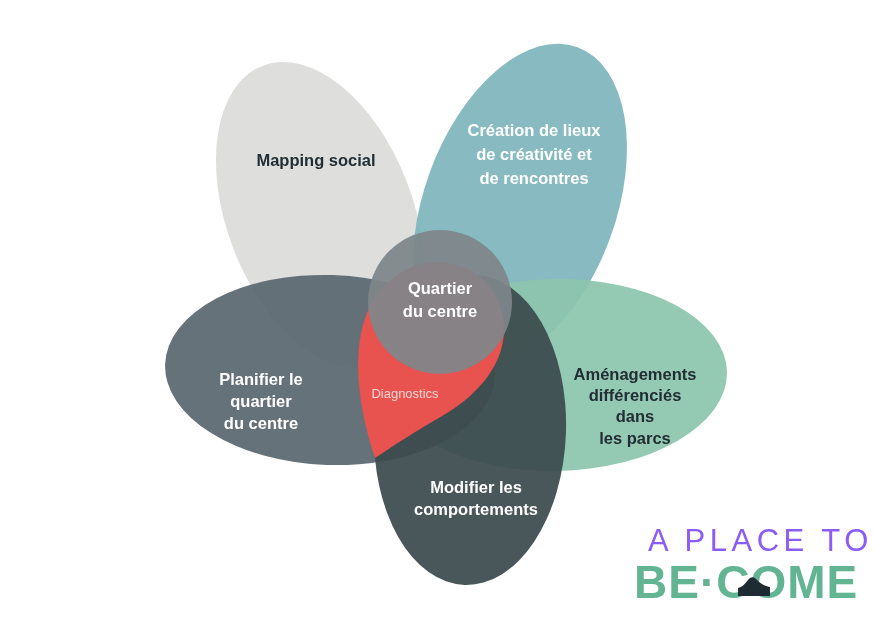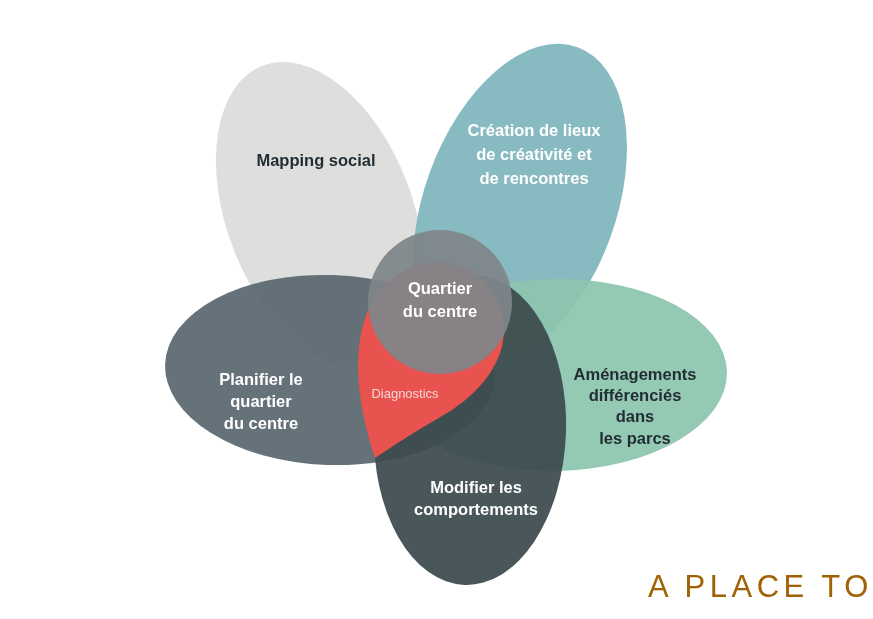--- a/index.html
+++ b/index.html
@@ -55,21 +55,21 @@
     right: 14px;
     bottom: 14px;
     width: 225px;
     text-align: left;
     user-select: none;
   }
   #logo-line-1 {
     font-family: "Liberation Sans", sans-serif;
     font-size: 31px;
     letter-spacing: 4.5px;
-    color: #a16207;
+    color: #8b5cf6;
     font-weight: 400;
     line-height: 1;
     margin: 0 0 3px 14px;
     white-space: nowrap;
   }
   #logo-line-2 {
     position: relative;
     height: 46px;
     margin-left: 0;
     white-space: nowrap;
@@ -166,13 +166,21 @@
       <text class="center-label" x="440" y="294">Quartier</text>
       <text class="center-label" x="440" y="317">du centre</text>
 
       <text class="pin-label" x="405" y="398">Diagnostics</text>
     </g>
   </svg>
 </div>
 
 <div id="brand-logo">
   <div id="logo-line-1">A PLACE TO</div>
+  <div id="logo-line-2">
+    <span id="logo-line-2-text">BE·COME</span>
+    <span id="logo-mountain">
+      <svg viewBox="0 0 32 22" width="32" height="22">
+        <path d="M 0 22 L 0 14 C 4 13, 7 10, 10 6 C 12 3, 15 2, 18 5 C 21 8, 25 12, 32 13 L 32 22 Z" fill="#1e2b33"></path>
+      </svg>
+    </span>
+  </div>
 </div>
 
 </body></html>

